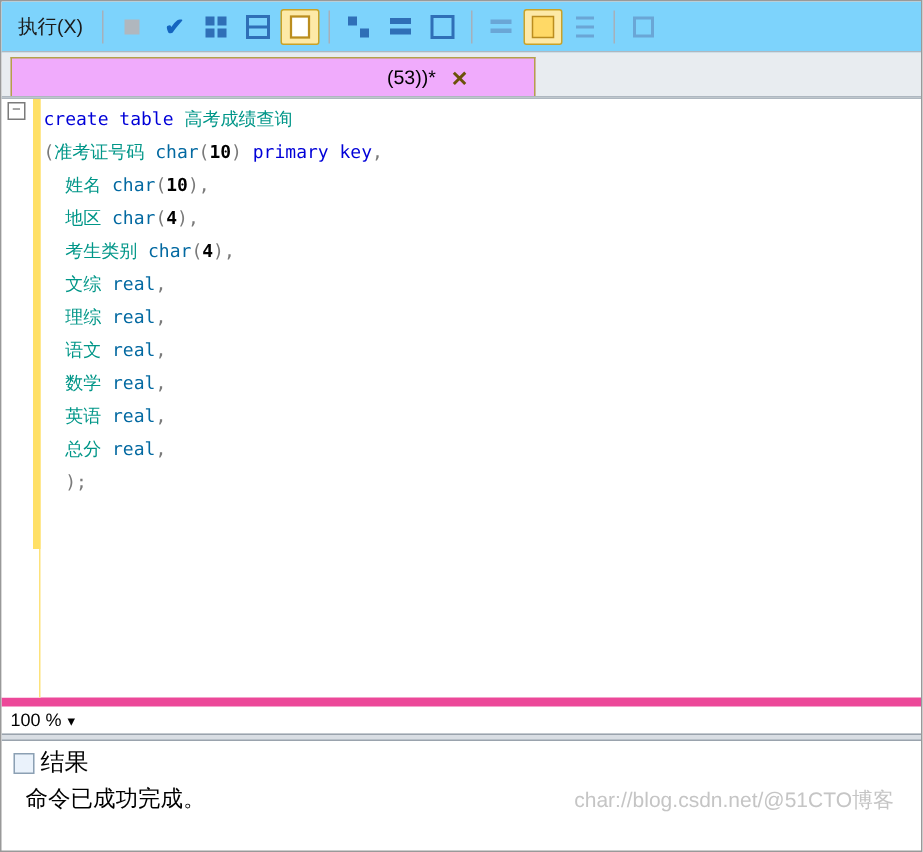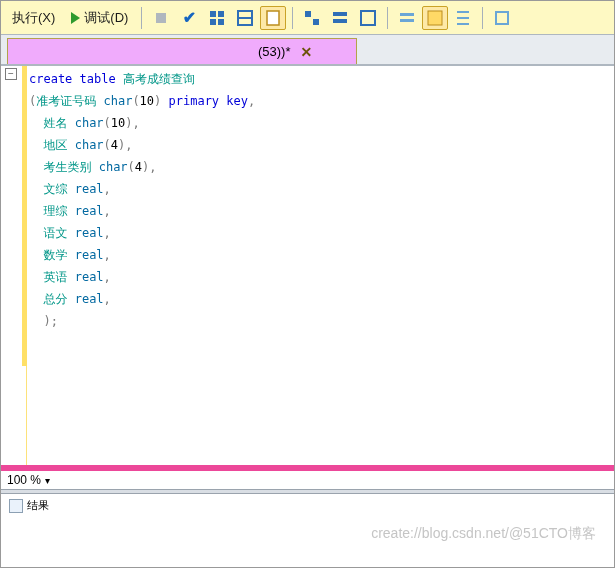--- a/index.html
+++ b/index.html
@@ -6,21 +6,21 @@
   body {
     width: 615px; height: 568px;
     font-family: "Microsoft YaHei", "SimSun", Arial, sans-serif;
     font-size: 13px;
     background: #fff;
     overflow: hidden;
     border: 1px solid #999;
     position: relative;
   }
   .toolbar {
-    background: #fef9c3;
+    background: #7dd3fc;
     border-bottom: 1px solid #aeb7c0;
     height: 34px;
     display: flex; align-items: center;
     padding: 0 4px;
     gap: 2px;
   }
   .tb-item {
     display: flex; align-items: center;
     padding: 2px 6px;
     color: #1b1b1b;
@@ -80,57 +80,53 @@
     font-family: "SimSun", "NSimSun", monospace;
     font-size:12px;
     line-height:22px;
     white-space:pre;
     flex:1;
     overflow:auto;
   }
   .kw { color:#0000d8; }
   .type { color:#0369a1; }
   .ident { color:#009688; }
-  .num { color:#000; }
+  .num { color:#000;font-weight:bold; }
   .punct { color:#7a7a7a; }
   .zoom {
     display:flex; align-items:center;
     gap:4px;
     padding:2px 6px;
     font-size:12px;
     border-top:6px solid #ec4899;
   }
   .zoom .down::after{content:"▾"; font-size:10px;}
   .splitter { height:5px; background:#d9dee4; border-top:1px solid #9aa3ad; border-bottom:1px solid #9aa3ad;}
   .results {
     padding:4px 8px;
   }
   .results-hdr {
     display:flex; align-items:center; gap:4px;
-    font-size:11px; margin-bottom:4px;
+    font-size:16px; margin-bottom:4px;
   }
   .res-icon { width:14px; height:14px; border:1px solid #8ca0b3; background:#eaf2fb;}
   .results-msg { font-family:"SimSun", serif; font-size:15px; padding-left:8px; }
   .watermark {
     position:absolute; bottom:24px; right:18px;
     color:#c5c5c5; font-size:14px;
     pointer-events:none;
   }
 </style>
 </head>
 <body>
 
 <div class="toolbar">
   <div class="tb-item">
     <span>执行(X)</span>
   </div>
-  <div class="tb-item">
-    <span class="tri-play"></span>
-    <span>调试(D)</span>
-  </div>
   <div class="tb-sep"></div>
   <div class="icon-btn">
     <svg class="mini-svg">
         <rect x="4" y="4" width="10" height="10" fill="#b0b7be"></rect>
       </svg>
   </div>
   <div class="icon-btn">
     <span class="check">✔</span>
   </div>
   <div class="icon-btn">
@@ -215,15 +211,16 @@
   <span class="down"></span>
 </div>
 
 <div class="splitter"></div>
 
 <div class="results">
   <div class="results-hdr">
     <div class="res-icon"></div>
     <span>结果</span>
   </div>
-</div>
-
-<div class="watermark">create://blog.csdn.net/@51CTO博客</div>
+  <div class="results-msg">命令已成功完成。</div>
+</div>
+
+<div class="watermark">char://blog.csdn.net/@51CTO博客</div>
 
 </body></html>

